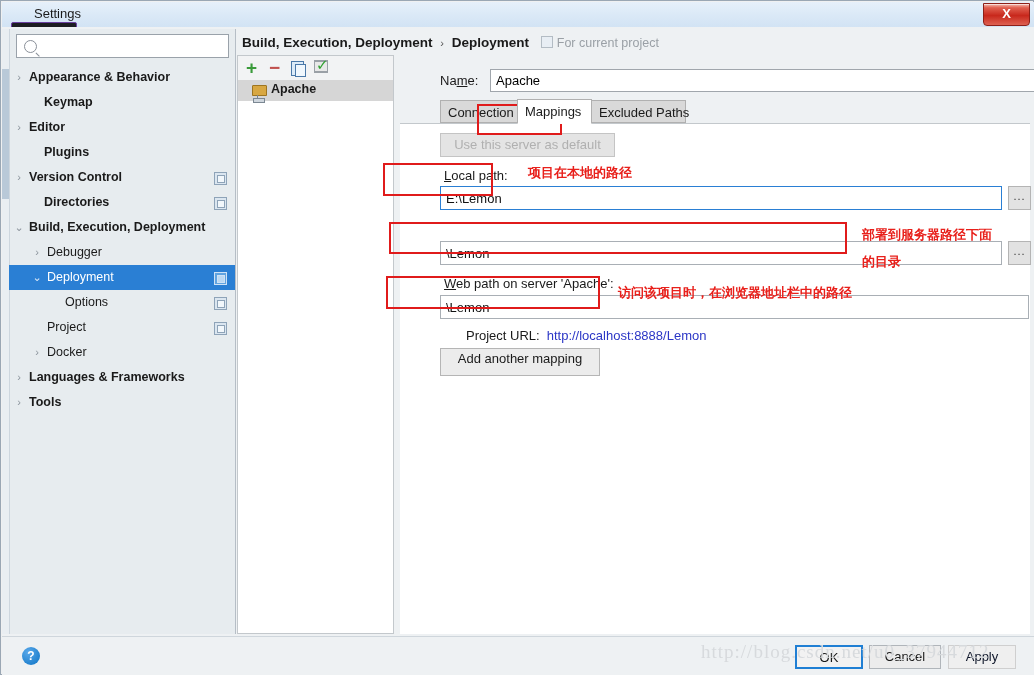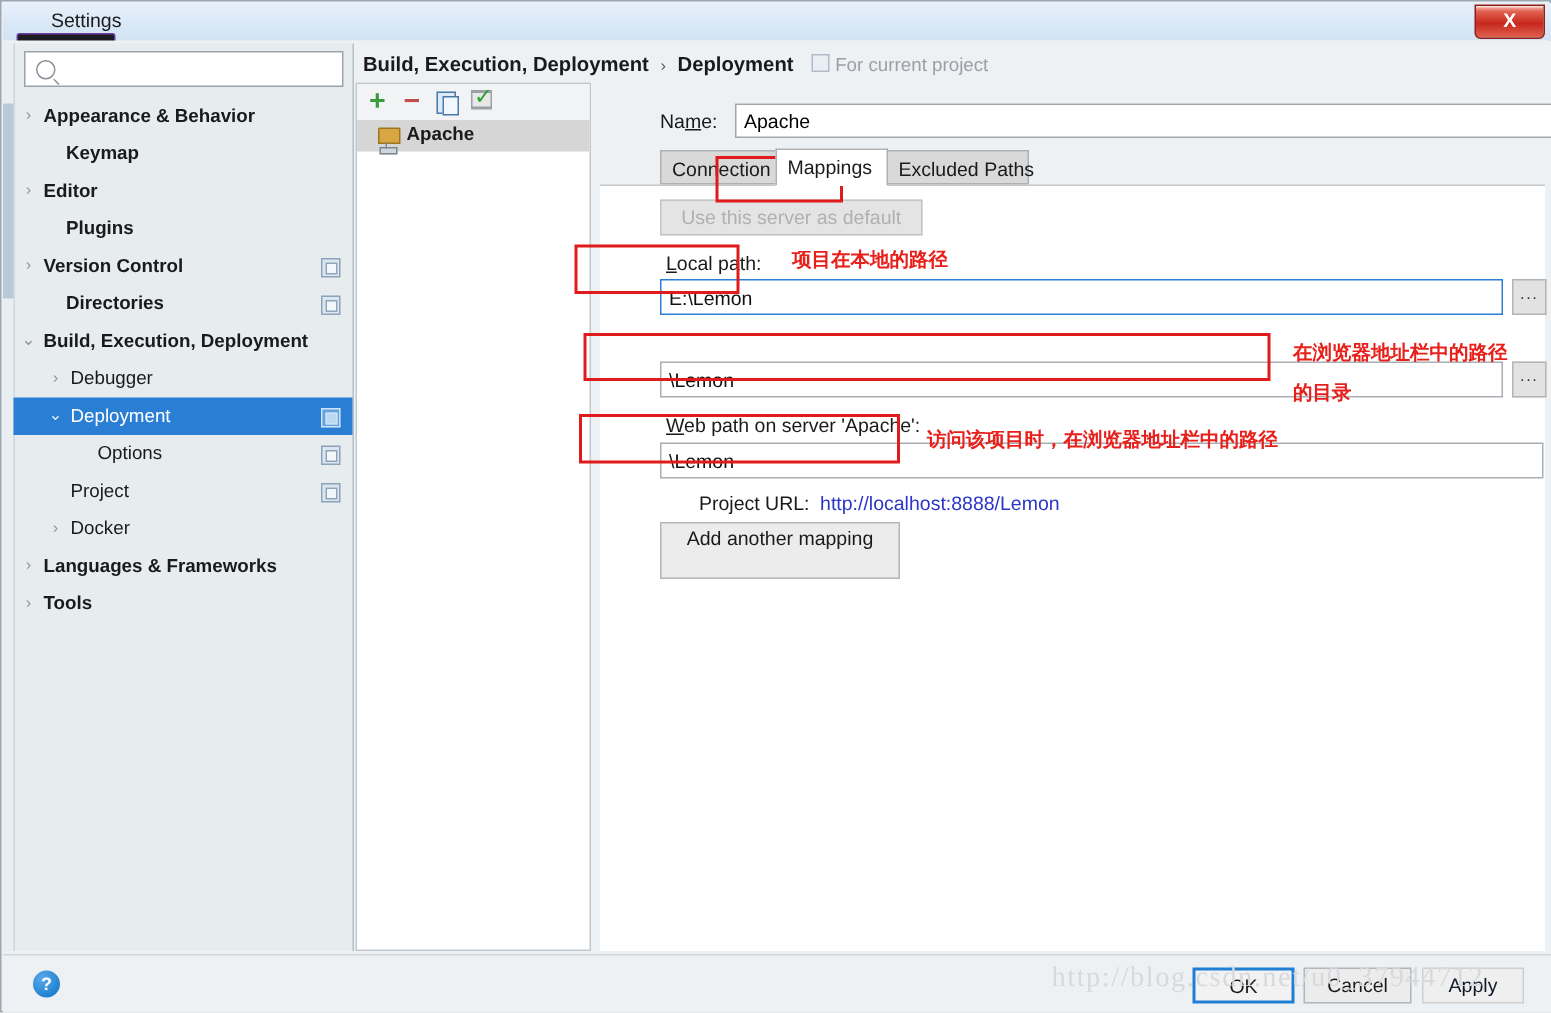--- a/index.html
+++ b/index.html
@@ -178,21 +178,21 @@
   }
   .txt.focused{border:1.6px solid #2a7fd4;}
   .browse{
     position:absolute;width:23px;height:24px;background:#e2e2e2;border:1px solid #b4b4b4;
     box-sizing:border-box;font-size:11px;line-height:19px;text-align:center;color:#333;cursor:pointer;
     letter-spacing:1px;
   }
   .projurl{position:absolute;font-size:13px;}
   .projurl .u{color:#2b36c6;padding-left:7px;}
   .addbtn{
-    position:absolute;left:40px;top:284px;width:160px;height:38px;
+    position:absolute;left:40px;top:284px;width:160px;height:28px;
     background:#ececec;border:1px solid #b5b5b5;box-sizing:border-box;
     font-size:13px;line-height:20px;text-align:center;cursor:pointer;
   }
 
   
   .redbox{position:absolute;border:2px solid #e01b1b;box-sizing:border-box;pointer-events:none;}
   .cnote{
     position:absolute;color:#e8201b;font-weight:bold;font-size:13px;white-space:nowrap;
     font-family:"DejaVu Sans","Liberation Sans",sans-serif;
   }
@@ -378,20 +378,20 @@
       <div class="btn disabled" style="left:946px;width:68px;">Apply</div>
     </div>
 
     <div class="watermark">http://blog.csdn.net/u0_37944712</div>
   </div>
 
   <div class="redbox" style="left:383px;top:163px;width:110px;height:33px;"></div>
   <div class="cnote" style="left:528px;top:164px;">项目在本地的路径</div>
 
   <div class="redbox" style="left:389px;top:222px;width:458px;height:32px;"></div>
-  <div class="cnote" style="left:862px;top:226px;">在浏览器地址栏中的路径</div>
+  <div class="cnote" style="left:862px;top:226px;">部署到服务器路径下面</div>
   <div class="cnote" style="left:862px;top:253px;">的目录</div>
 
   <div class="redbox" style="left:386px;top:276px;width:214px;height:33px;"></div>
   <div class="cnote" style="left:618px;top:284px;">访问该项目时，在浏览器地址栏中的路径</div>
 
   <div class="redbox" style="left:477px;top:104px;width:85px;height:31px;"></div>
 </div>
 
 </body></html>

